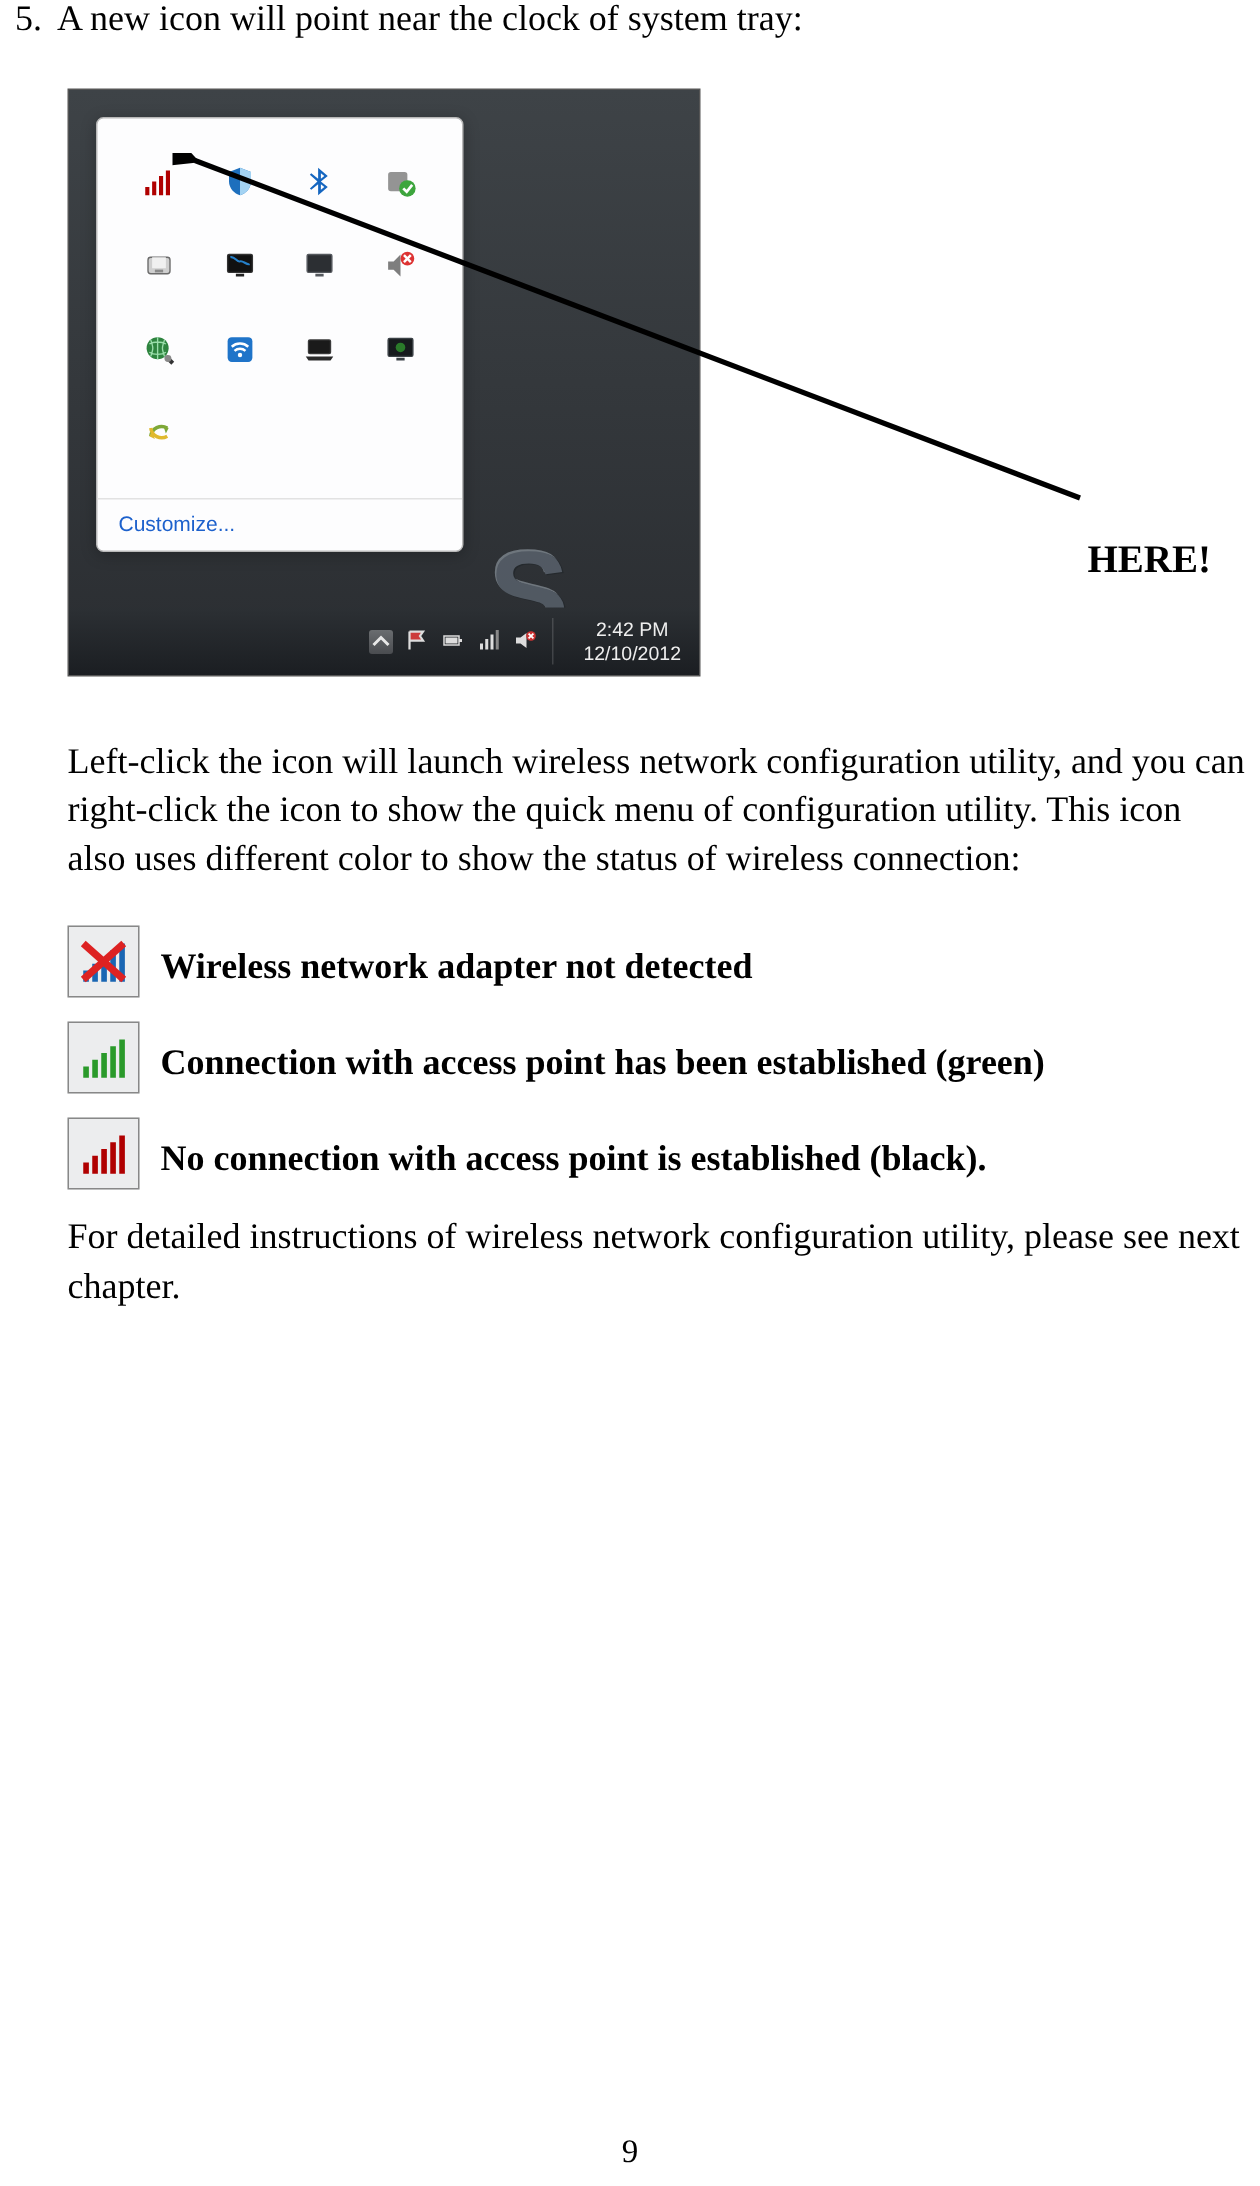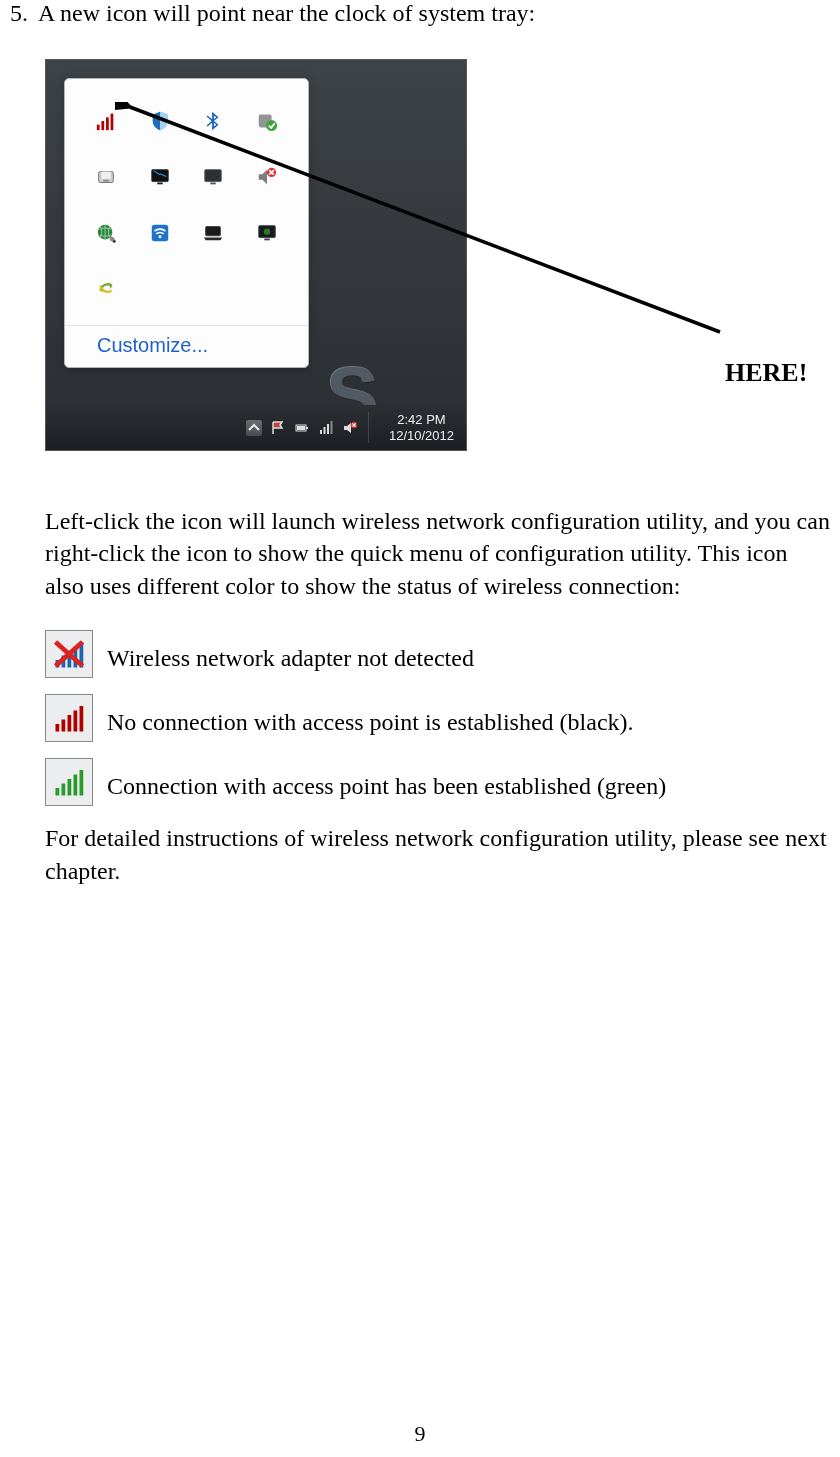--- a/index.html
+++ b/index.html
@@ -58,23 +58,23 @@
       padding: 16px 16px 8px 16px;
       gap: 4px;
     }
     .tray-icons .icon-cell {
       display: flex;
       align-items: center;
       justify-content: center;
     }
     .tray-customize {
       border-top: 1px solid #e2e2e2;
-      padding: 8px 14px 10px 32px;
+      padding: 8px 14px 10px 14px;
       font-family: "Segoe UI", Tahoma, sans-serif;
-      font-size: 20px;
+      font-size: 14px;
       color: #1d61cc;
     }
     
     .ico { width: 22px; height: 22px; }
     
     .taskbar {
       position: absolute;
       bottom: 0;
       left: 0;
       right: 0;
@@ -120,21 +120,21 @@
     .arrow-svg {
       position: absolute;
       top: 75px;
       left: 70px;
       width: 620px;
       height: 260px;
       pointer-events: none;
     }
 
     .paragraph {
-      margin-top: 48px;
+      margin-top: 34px;
       line-height: 1.35;
     }
     .status-list {
       margin-top: 28px;
     }
     .status-item {
       display: flex;
       align-items: flex-end;
       gap: 14px;
       margin-bottom: 16px;
@@ -143,20 +143,21 @@
       width: 48px;
       height: 48px;
       border: 1px solid #888;
       display: flex;
       align-items: center;
       justify-content: center;
       background: rgba(220,222,224,0.55);
     }
     .status-label {
       padding-bottom: 6px;
+      font-weight: bold;
     }
     .closing {
       margin-top: 8px;
       line-height: 1.35;
     }
     .page-num {
       position: absolute;
       bottom: 10px;
       left: 0;
       width: 840px;
@@ -359,41 +360,41 @@
           <path d="M3 20 L21 4" stroke="#d22" stroke-width="3.2"></path>
           <path d="M3 4 L21 20" stroke="#d22" stroke-width="3.2"></path>
         </svg>
       </div>
       <span class="status-label">Wireless network adapter not detected</span>
     </div>
 
     <div class="status-item">
       <div class="status-icon-box">
         <svg width="36" height="36" viewBox="0 0 24 24">
+          <rect x="3" y="16" width="2.5" height="5" fill="#2a9a2a"></rect>
+          <rect x="7" y="13" width="2.5" height="8" fill="#2a9a2a"></rect>
+          <rect x="11" y="10" width="2.5" height="11" fill="#2a9a2a"></rect>
+          <rect x="15" y="7" width="2.5" height="14" fill="#2a9a2a"></rect>
+          <rect x="19" y="4" width="2.5" height="17" fill="#2a9a2a"></rect>
+        </svg>
+      </div>
+      <span class="status-label">Connection with access point has been established (green)</span>
+    </div>
+
+    <div class="status-item">
+      <div class="status-icon-box">
+        <svg width="36" height="36" viewBox="0 0 24 24">
           <rect x="3" y="16" width="2.5" height="5" fill="#b00000"></rect>
           <rect x="7" y="13" width="2.5" height="8" fill="#b00000"></rect>
           <rect x="11" y="10" width="2.5" height="11" fill="#b00000"></rect>
           <rect x="15" y="7" width="2.5" height="14" fill="#b00000"></rect>
           <rect x="19" y="4" width="2.5" height="17" fill="#b00000"></rect>
         </svg>
       </div>
       <span class="status-label">No connection with access point is established (black).</span>
     </div>
-
-    <div class="status-item">
-      <div class="status-icon-box">
-        <svg width="36" height="36" viewBox="0 0 24 24">
-          <rect x="3" y="16" width="2.5" height="5" fill="#2a9a2a"></rect>
-          <rect x="7" y="13" width="2.5" height="8" fill="#2a9a2a"></rect>
-          <rect x="11" y="10" width="2.5" height="11" fill="#2a9a2a"></rect>
-          <rect x="15" y="7" width="2.5" height="14" fill="#2a9a2a"></rect>
-          <rect x="19" y="4" width="2.5" height="17" fill="#2a9a2a"></rect>
-        </svg>
-      </div>
-      <span class="status-label">Connection with access point has been established (green)</span>
-    </div>
   </div>
 
   
   <p class="closing">For detailed instructions of wireless network configuration utility, please see next chapter.</p>
 </div>
 
 <div class="page-num">9</div>
 
 </body></html>

